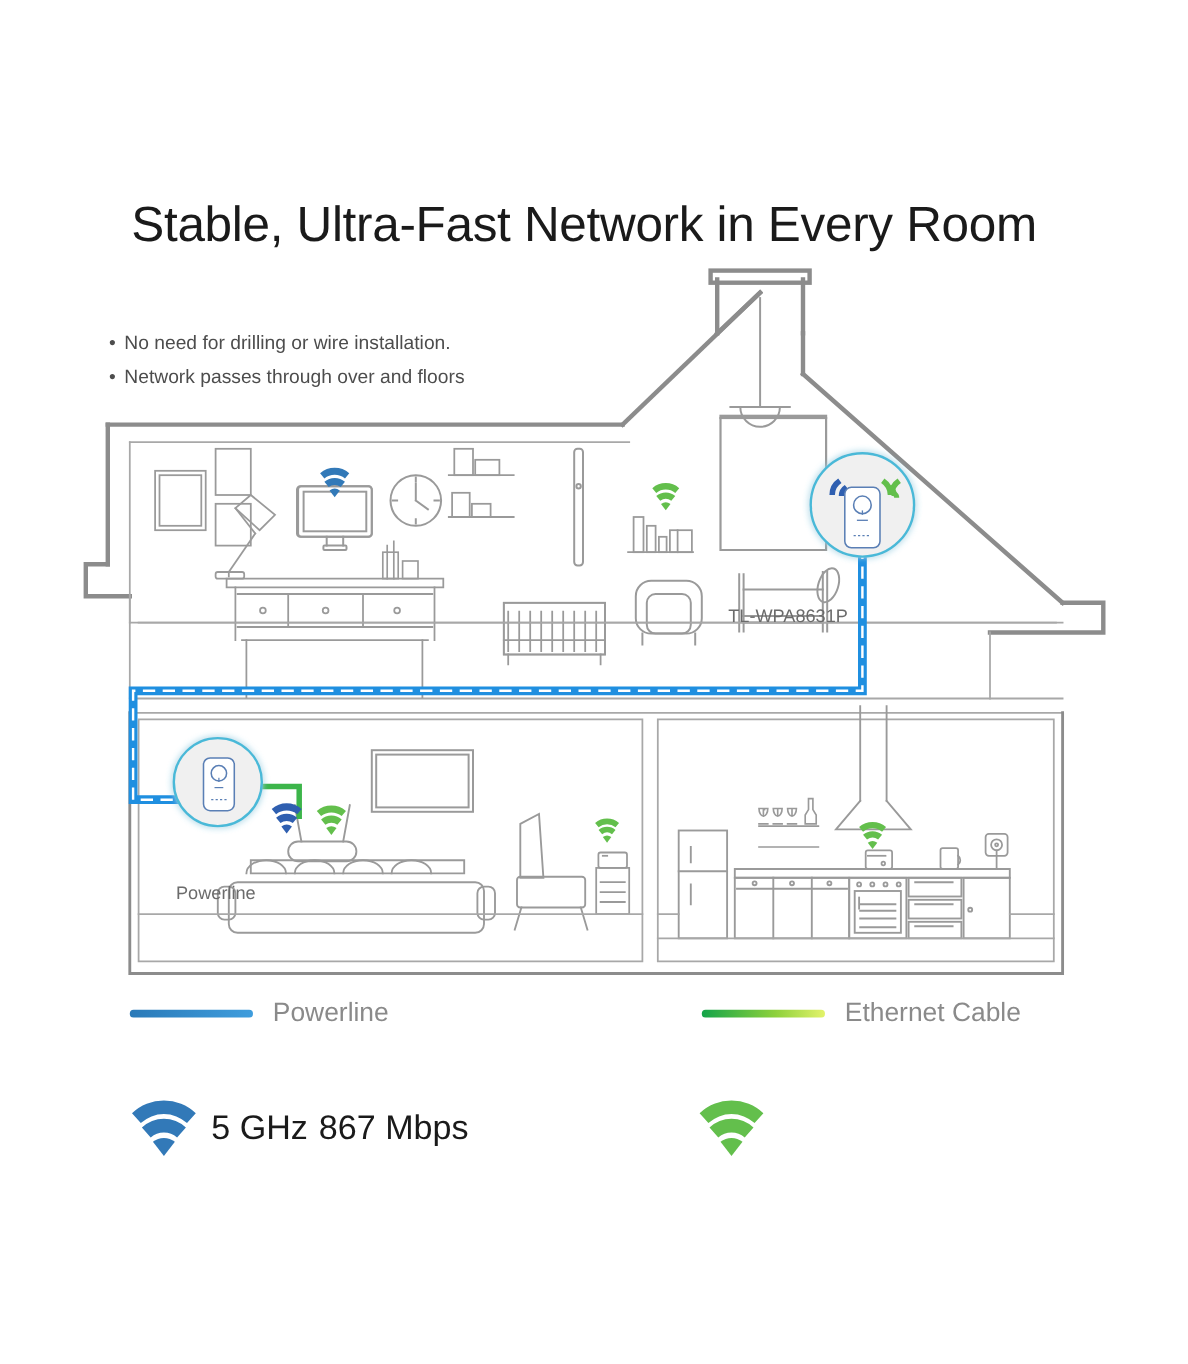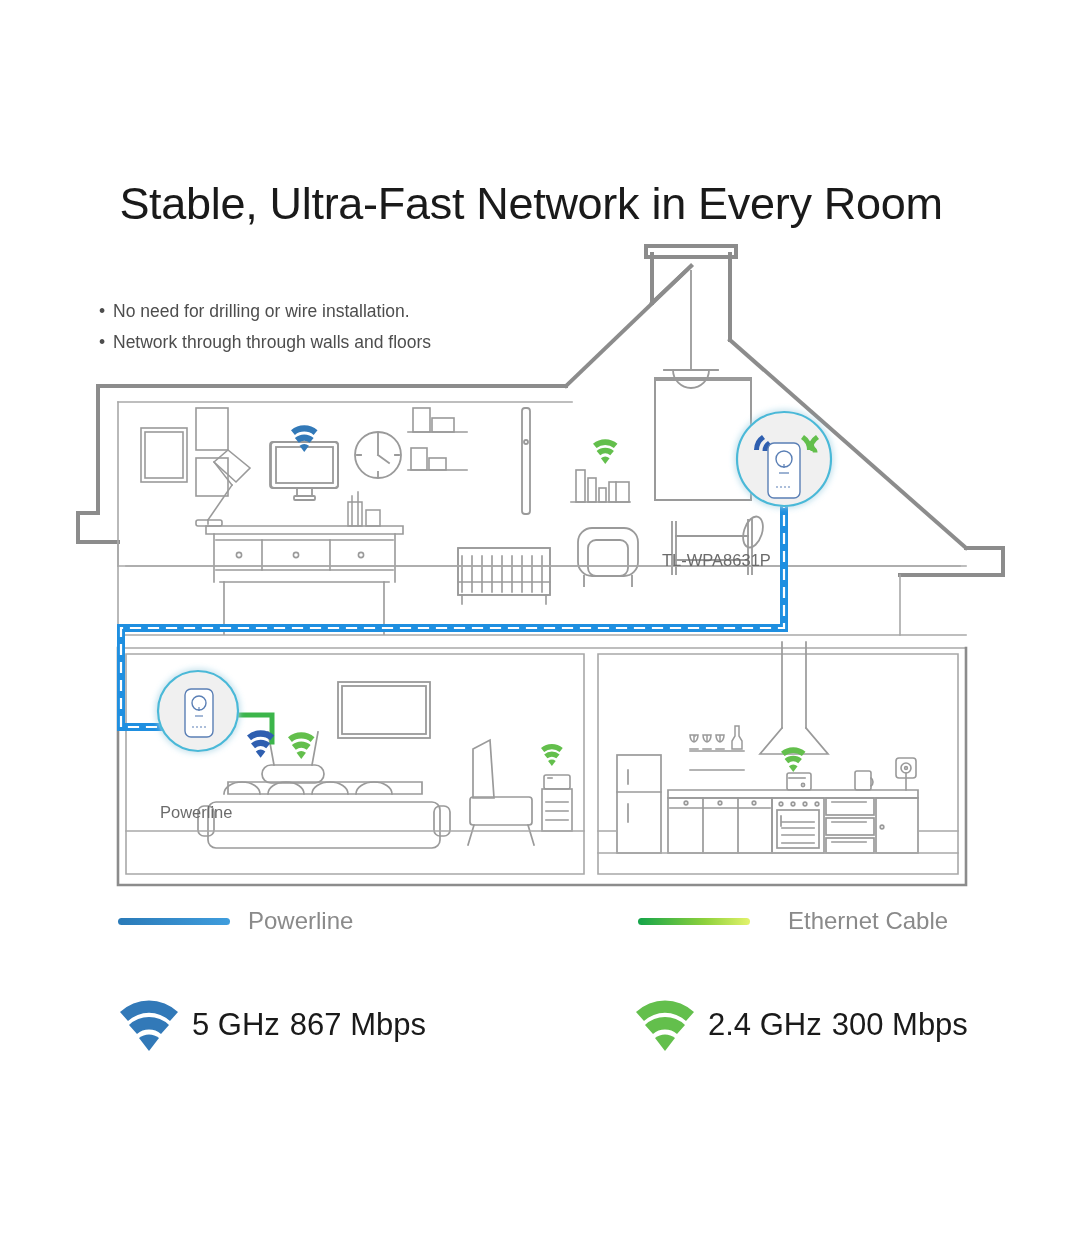--- a/index.html
+++ b/index.html
@@ -79,21 +79,21 @@
     left: 0;
     width: 1080px;
     height: 40px;
   }
   .legend-item {
     position: absolute;
     display: flex;
     align-items: center;
   }
   #legend-powerline { left: 118px; top: 0; }
-  #legend-ethernet  { left: 638px; top: 0; gap: 20px; }
+  #legend-ethernet  { left: 638px; top: 0; }
   .legend-swatch {
     width: 112px;
     height: 7px;
     border-radius: 4px;
     margin-right: 18px;
   }
   .legend-swatch.blue {
     background: linear-gradient(90deg,#2a7ab8 0%, #3f9ddd 100%);
   }
   .legend-swatch.green {
@@ -145,21 +145,21 @@
 
 <div id="stage">
 
   <h1 class="page-title">Stable, Ultra-Fast Network in Every Room</h1>
 
   <div class="bullets">
     <div>
       <span class="dot">•</span><span>No need for drilling or wire installation.</span>
     </div>
     <div>
-      <span class="dot">•</span><span>Network through through walls and floors</span>
+      <span class="dot">•</span><span>Network passes through over and floors</span>
     </div>
   </div>
 
   <svg id="house-illustration" viewBox="0 0 1080 670">
     <defs>
       <filter id="glow" x="-50%" y="-50%" width="200%" height="200%">
         <feGaussianBlur stdDeviation="3" result="b"></feGaussianBlur>
         <feMerge>
             <feMergeNode in="b"></feMergeNode>
             <feMergeNode in="SourceGraphic"></feMergeNode>
@@ -553,17 +553,16 @@
       <div class="spec-text"><span>5 GHz</span><span class="sp"></span><span>867 Mbps</span></div>
     </div>
     <div class="spec-item" id="spec-24g">
       <svg class="spec-icon" viewBox="0 0 62 54">
         <g fill="#63bf4c">
           <path d="M2 14 a42 42 0 0 1 58 0 l-8 9 a31 31 0 0 0 -42 0 Z"></path>
           <path d="M11 27 a29 29 0 0 1 40 0 l-8 9 a18.5 18.5 0 0 0 -24 0 Z"></path>
           <path d="M21 40 a16 16 0 0 1 20 0 l-10 13 Z"></path>
         </g>
       </svg>
-      <div class="spec-text"><span>2.4 GHz</span><span class="sp"></span><span>300 Mbps</span></div>
     </div>
   </div>
 
 </div>
 
 </body></html>

